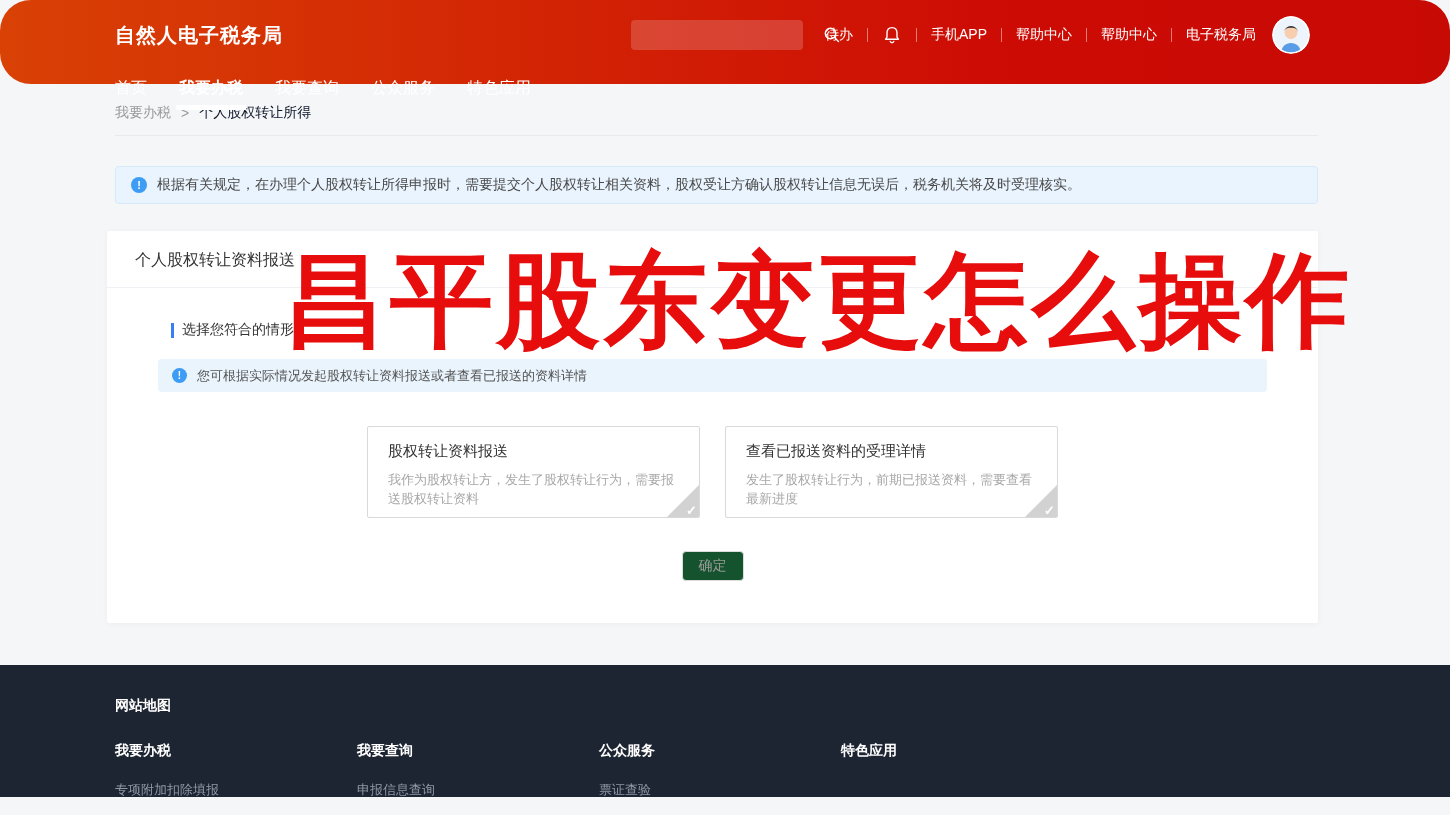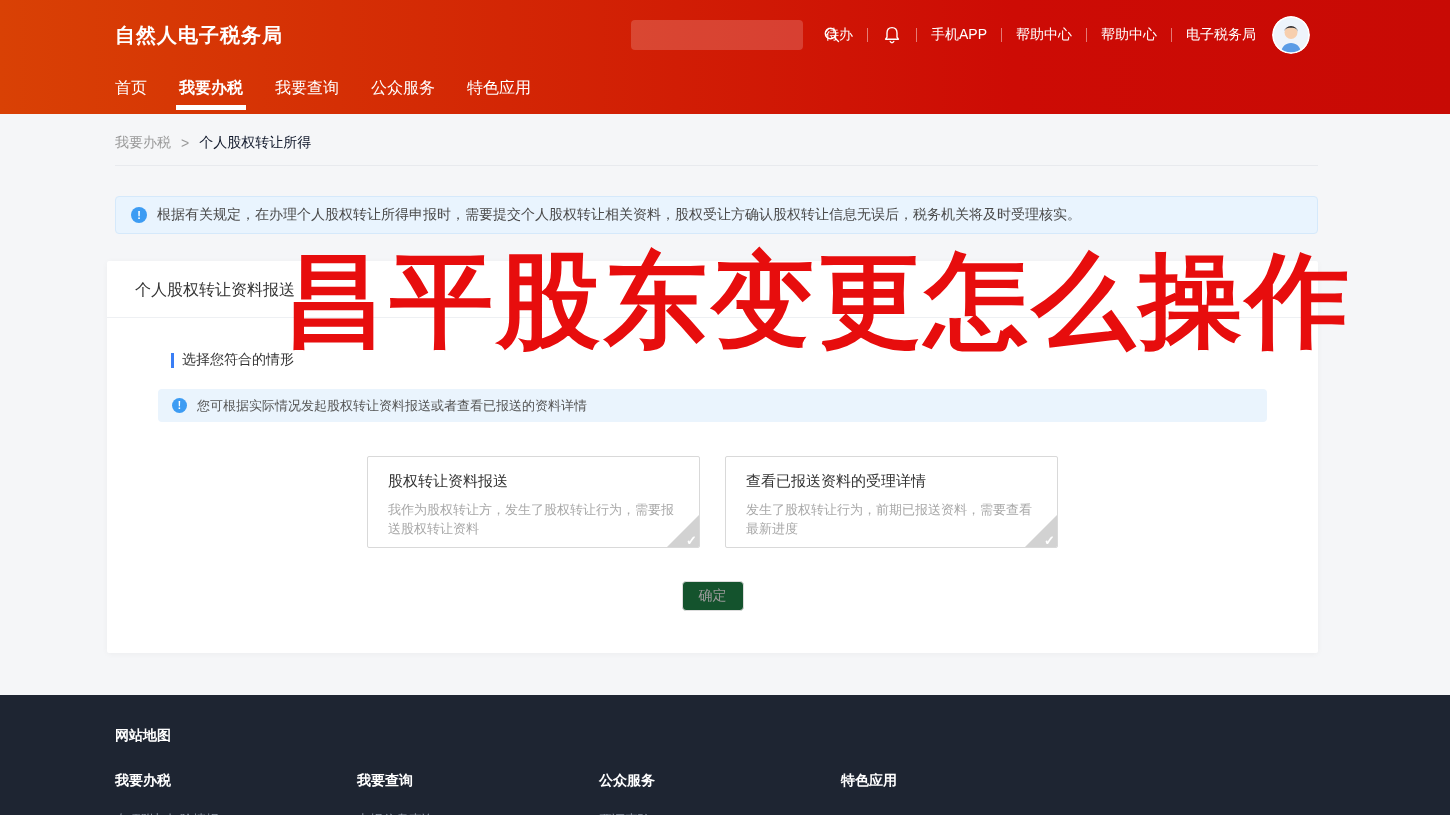--- a/index.html
+++ b/index.html
@@ -4,21 +4,21 @@
 <style>
   * { margin:0; padding:0; box-sizing:border-box; }
   html,body { width:1450px; height:815px; }
   body {
     position:relative; overflow:hidden;
     background:#f5f6f8;
     font-family:"Liberation Sans", sans-serif;
     color:#333;
   }
   
-  .header { height:114px; background:linear-gradient(90deg,#d94105 0%,#cd0b05 70%,#c80a05 100%); }
+  .header { height:84px; background:linear-gradient(90deg,#d94105 0%,#cd0b05 70%,#c80a05 100%);border-radius:31px; }
   .header-top { height:70px; display:flex; align-items:center; padding:0 140px 0 115px; }
   .logo { color:#fff; font-size:20px; font-weight:bold; letter-spacing:1px; white-space:nowrap; }
   .search-box { margin-left:auto; width:172px; height:30px; background:rgba(255,255,255,0.18);
     border-radius:4px; display:flex; align-items:center; }
   .search-input { flex:1; height:100%; background:transparent; border:none; outline:none;
     color:#fff; font-size:13px; padding:0 8px; font-family:"Liberation Sans", sans-serif; }
   .search-icon { width:18px; height:18px; margin-right:8px; flex:0 0 auto; }
   .header-links { display:flex; align-items:center; color:#fff; font-size:14px; margin-left:22px; white-space:nowrap; }
   .hlink { cursor:pointer; }
   .hdiv { width:1px; height:14px; background:rgba(255,255,255,0.45); margin:0 14px; }

